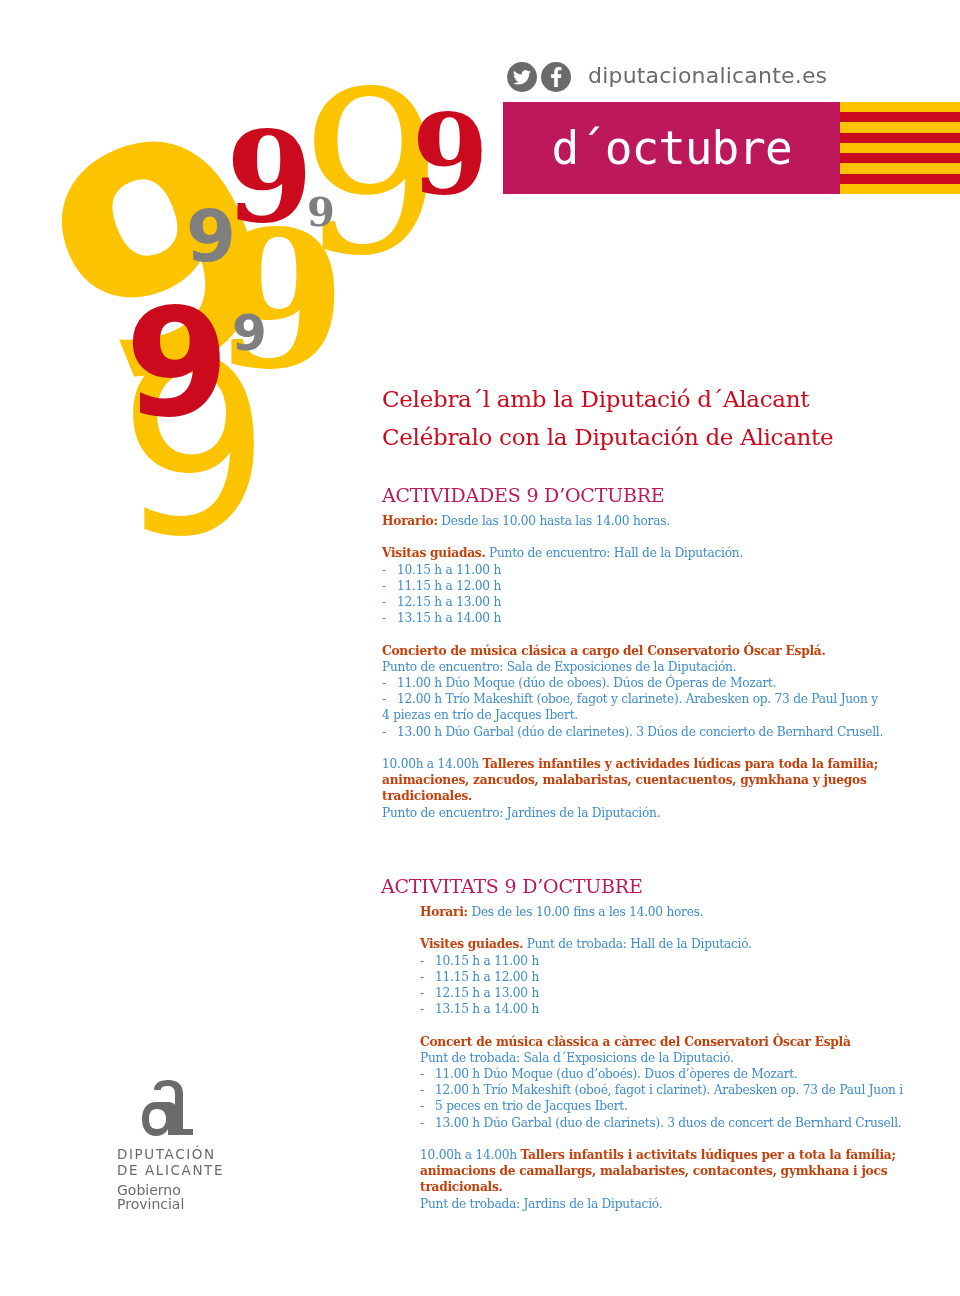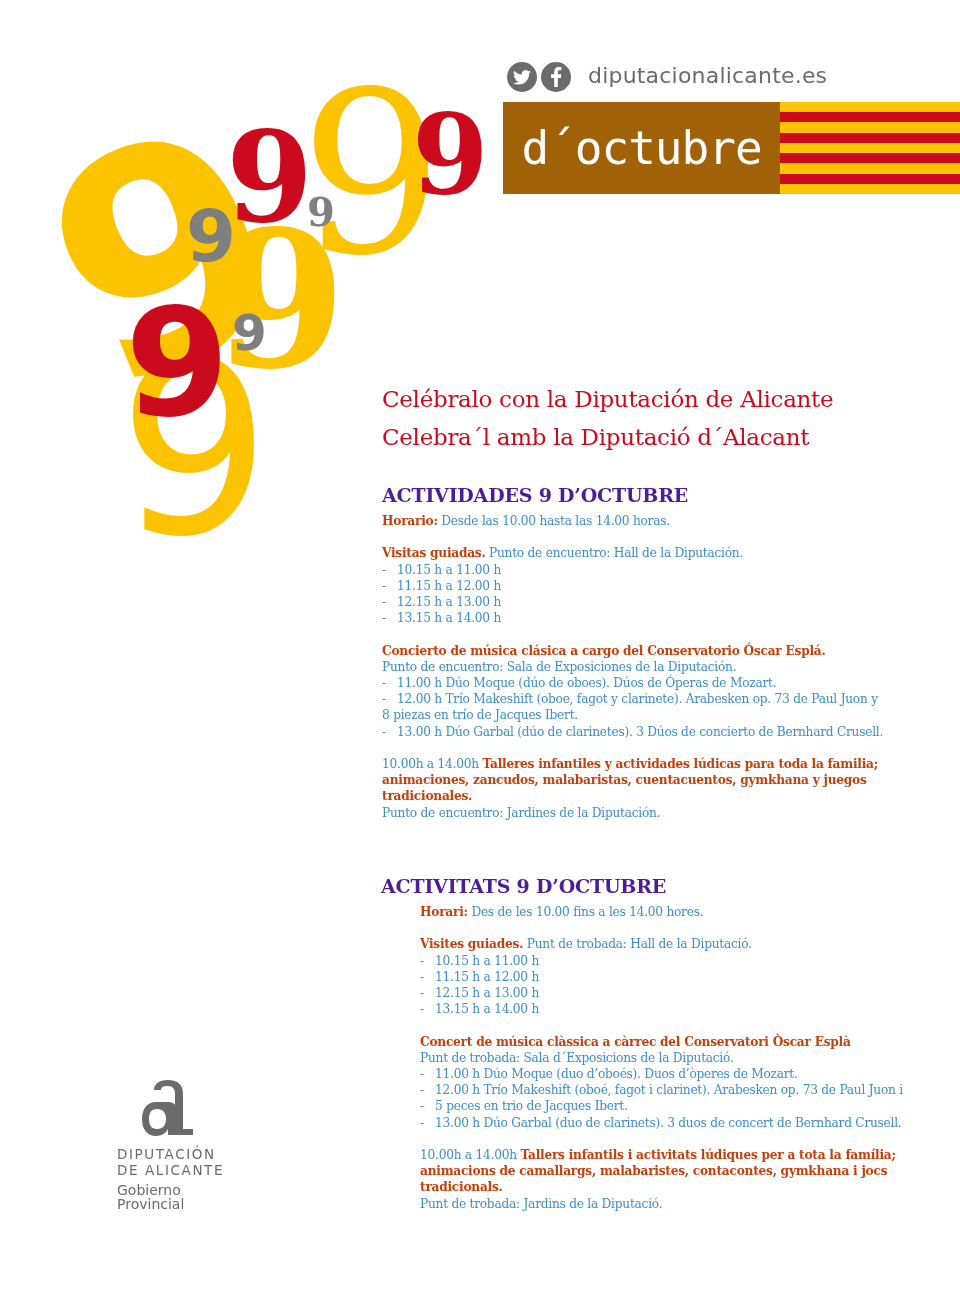--- a/index.html
+++ b/index.html
@@ -8,21 +8,21 @@
 
     
     .social { position: absolute; left: 507px; top: 62px; display: flex; gap: 4px; align-items: center; }
     .social .ic { width: 30px; height: 30px; border-radius: 50%; background: #6b6b6b; color: #fff;
       display: flex; align-items: center; justify-content: center; }
     .social .ic svg { display: block; }
     .site-url { position: absolute; left: 588px; top: 63px; font-family: "DejaVu Sans", "Liberation Sans", sans-serif;
       font-size: 22px; color: #6b6b6b; letter-spacing: 0.2px; }
 
     .banner { position: absolute; left: 503px; top: 102px; width: 457px; height: 92px; display: flex; }
-    .banner .blue { width: 277px; height: 92px; background: #a16207; color: #ffffff;
+    .banner .blue { width: 337px; height: 92px; background: #be185d; color: #ffffff;
       font-family: "DejaVu Sans Mono", "Liberation Mono", monospace; font-size: 46px;
       display: flex; align-items: center; justify-content: center; letter-spacing: -1px; }
     .banner .flag { flex: 1; height: 92px; display: flex; flex-direction: column; }
     .banner .flag .s { flex: 1; }
     .banner .flag .y { background: #fcc400; }
     .banner .flag .r { background: #cc0a1d; }
 
     
     .nines { position: absolute; left: 0; top: 0; width: 500px; height: 560px; }
     .n { position: absolute; line-height: 1; font-weight: bold; }
@@ -30,21 +30,21 @@
     .n.r { color: #cc0a1d; }
     .n.g { color: #7f7f7f; }
 
     
     .headline { position: absolute; left: 382px; top: 380px; color: #cc0a1d;
       font-family: "DejaVu Serif", "Liberation Serif", serif; font-size: 23px; line-height: 38px; letter-spacing: -0.3px; }
 
     
     .program { position: absolute; color: #3e8ccb; font-size: 12.2px; line-height: 16.2px;
       font-family: "DejaVu Serif", "Liberation Serif", serif; letter-spacing: -0.25px; }
-    .program .title { color: #4c1d95; font-weight: bold; font-size: 19px; line-height: 24px;
+    .program .title { color: #be185d; font-weight: normal; font-size: 19px; line-height: 24px;
       font-family: "DejaVu Serif", "Liberation Serif", serif; letter-spacing: -0.2px; margin-bottom: 6px; white-space: nowrap; }
     .program .red { color: #c2410c; font-weight: bold; }
     .program .gap { height: 16.2px; }
     .program .li { white-space: nowrap; }
     .program .li .dash { display: inline-block; width: 15px; }
     .program .wrap { white-space: normal; }
 
     #prog-es { left: 382px; top: 483px; width: 545px; }
     #prog-ca { left: 381px; top: 874px; width: 545px; }
     #prog-ca .body { padding-left: 3px; margin-left: 36px; }
@@ -102,40 +102,40 @@
   <span class="n r" style="left:226px; top:115px; font-family:'DejaVu Serif',serif; font-size:125px;">9</span>
 
   <span class="n r" style="left:125px; top:288px; font-family:'DejaVu Sans',sans-serif; font-size:150px;">9</span>
 
   <span class="n g" style="left:186px; top:200px; font-family:'DejaVu Sans',sans-serif; font-size:72px;">9</span>
   <span class="n g" style="left:307px; top:192px; font-family:'DejaVu Serif',serif; font-size:40px;">9</span>
   <span class="n g" style="left:232px; top:308px; font-family:'DejaVu Sans',sans-serif; font-size:50px;">9</span>
 </div>
 
 <div class="headline">
+  <div>Celebra´l amb la Diputació d´Alacant</div>
   <div>Celébralo con la Diputación de Alicante</div>
-  <div>Celebra´l amb la Diputació d´Alacant</div>
 </div>
 
 <section class="program" id="prog-es">
   <div class="title">ACTIVIDADES 9 D’OCTUBRE</div>
   <div class="body">
     <div><span class="red">Horario:</span><span> Desde las 10.00 hasta las 14.00 horas.</span></div>
     <div class="gap"></div>
     <div><span class="red">Visitas guiadas.</span><span> Punto de encuentro: Hall de la Diputación.</span></div>
     <div class="li"><span class="dash">-</span><span>10.15 h a 11.00 h</span></div>
     <div class="li"><span class="dash">-</span><span>11.15 h a 12.00 h</span></div>
     <div class="li"><span class="dash">-</span><span>12.15 h a 13.00 h</span></div>
     <div class="li"><span class="dash">-</span><span>13.15 h a 14.00 h</span></div>
     <div class="gap"></div>
     <div class="red">Concierto de música clásica a cargo del Conservatorio Óscar Esplá.</div>
     <div>Punto de encuentro: Sala de Exposiciones de la Diputación.</div>
     <div class="li"><span class="dash">-</span><span>11.00 h Dúo Moque (dúo de oboes). Dúos de Óperas de Mozart.</span></div>
     <div class="li"><span class="dash">-</span><span>12.00 h Trío Makeshift (oboe, fagot y clarinete). Arabesken op. 73 de Paul Juon y</span></div>
-    <div>8 piezas en trío de Jacques Ibert.</div>
+    <div>4 piezas en trío de Jacques Ibert.</div>
     <div class="li"><span class="dash">-</span><span>13.00 h Dúo Garbal (dúo de clarinetes). 3 Dúos de concierto de Bernhard Crusell.</span></div>
     <div class="gap"></div>
     <div class="wrap"><span>10.00h a 14.00h </span><span class="red">Talleres infantiles y actividades lúdicas para toda la familia; animaciones,  zancudos, malabaristas, cuentacuentos, gymkhana y juegos tradicionales.</span></div>
     <div>Punto de encuentro: Jardines de la Diputación.</div>
   </div>
 </section>
 
 <section class="program" id="prog-ca">
   <div class="title">ACTIVITATS 9 D’OCTUBRE</div>
   <div class="body">

